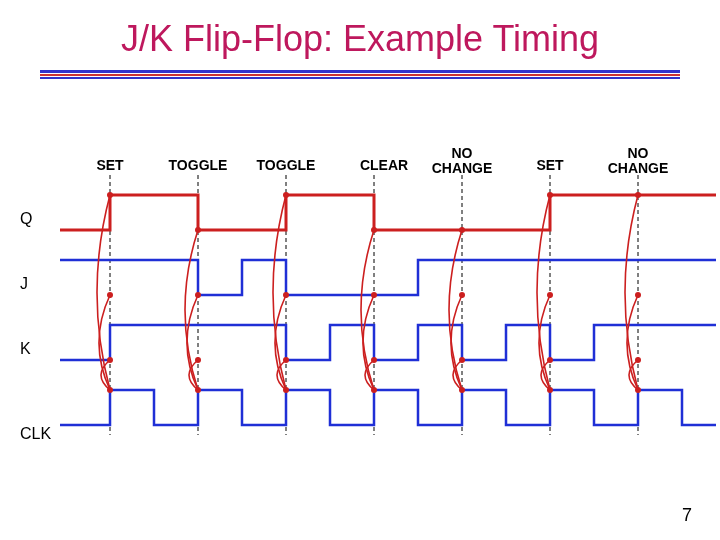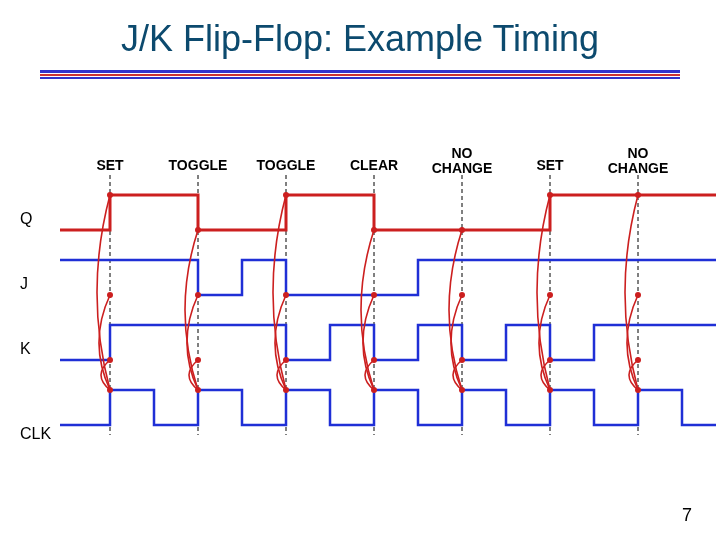--- a/index.html
+++ b/index.html
@@ -16,21 +16,21 @@
     width: 720px;
     height: 540px;
   }
   .title {
     position: absolute;
     top: 18px;
     left: 0;
     width: 720px;
     text-align: center;
     font-size: 36px;
-    color: #0c4a6e;
+    color: #be185d;
     font-weight: 400;
   }
   .rule {
     position: absolute;
     left: 40px;
     width: 640px;
     top: 70px;
   }
   .rule .r1 { height:3px; background:#3333cc; }
   .rule .r2 { height:2px; background:#cc3333; margin-top:1px; }
@@ -147,21 +147,21 @@
   </svg>
 
   <div class="signal-label" style="top:210px">Q</div>
   <div class="signal-label" style="top:275px">J</div>
   <div class="signal-label" style="top:340px">K</div>
   <div class="signal-label" style="top:425px">CLK</div>
 
   <div class="edge-label" style="left: 110px; top: 158px;">SET</div>
   <div class="edge-label" style="left: 198px; top: 158px;">TOGGLE</div>
   <div class="edge-label" style="left: 286px; top: 158px;">TOGGLE</div>
-  <div class="edge-label" style="left: 374px; top: 158px;">CLEAR</div>
+  <div class="edge-label" style="left: 384px; top: 158px;">CLEAR</div>
   <div class="edge-label" style="left: 462px; top: 146px;">NO
 CHANGE</div>
   <div class="edge-label" style="left: 550px; top: 158px;">SET</div>
   <div class="edge-label" style="left: 638px; top: 146px;">NO
 CHANGE</div>
 
   <div class="page-num">7</div>
 </div>
 
 </body></html>

